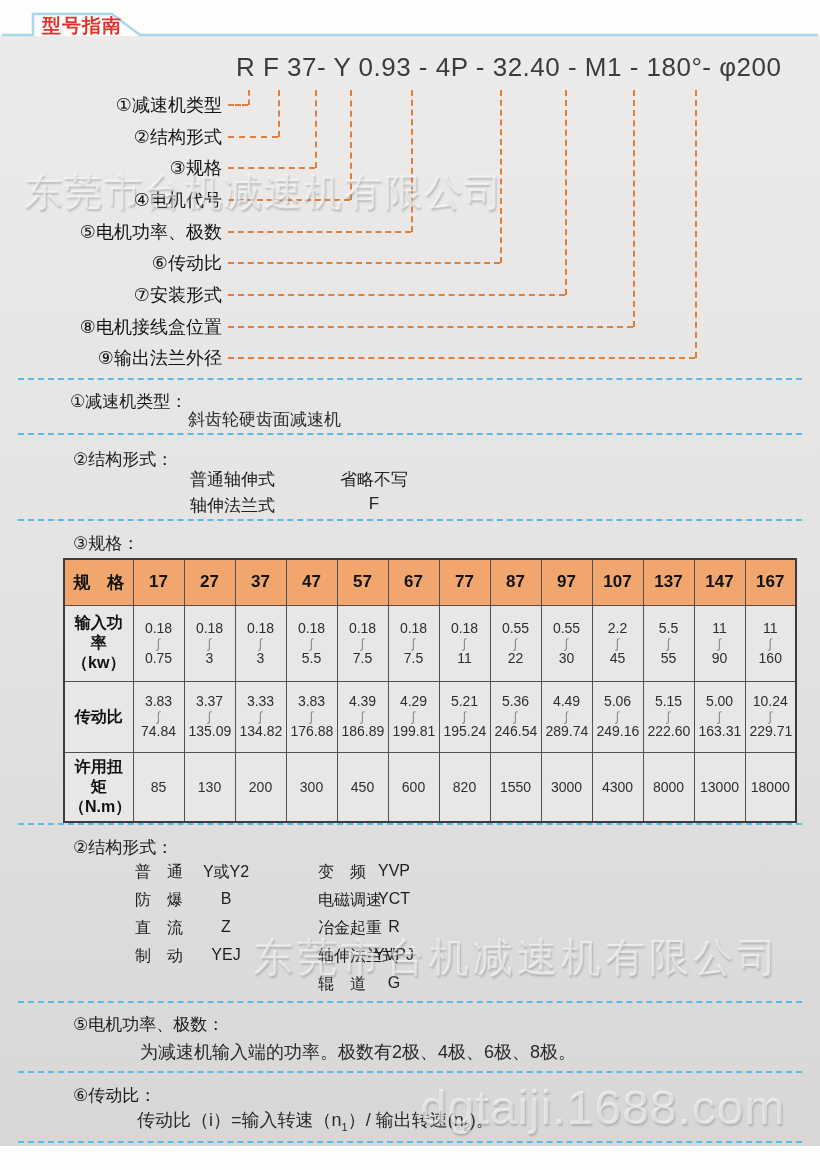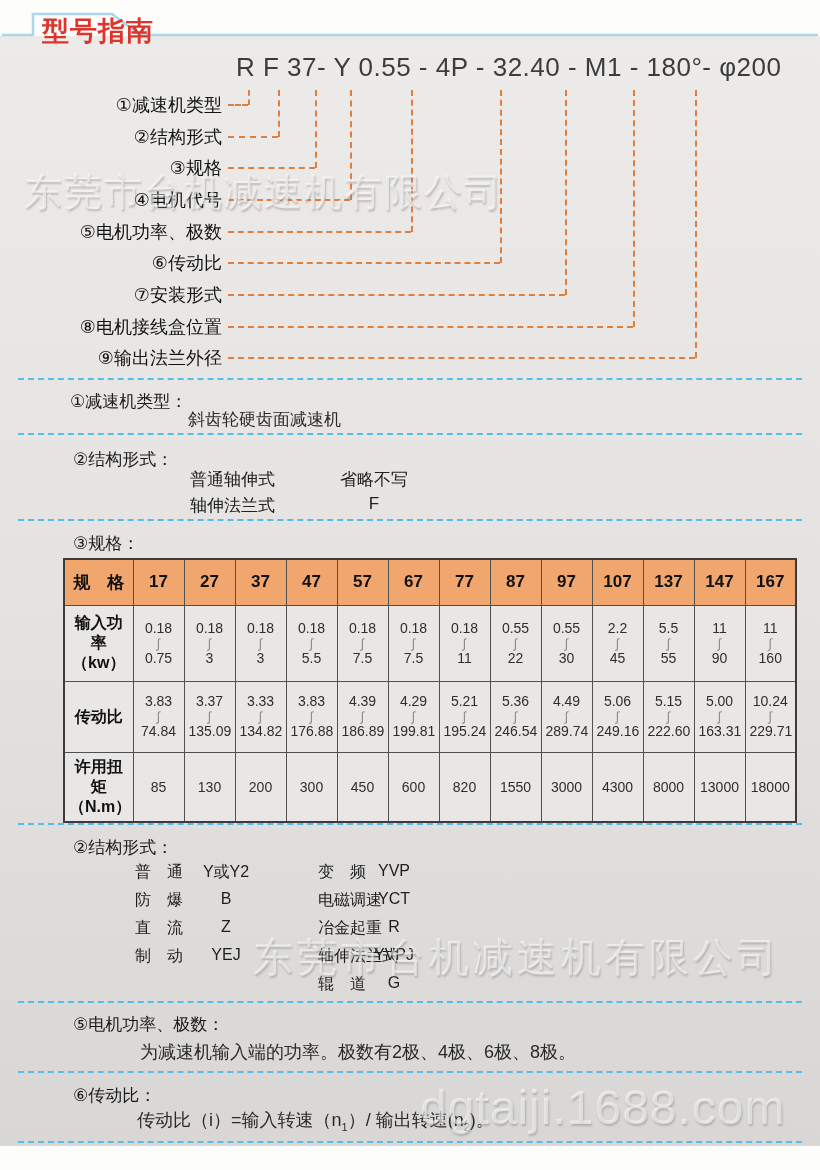--- a/index.html
+++ b/index.html
@@ -1,21 +1,21 @@
 <!DOCTYPE html>
 <html><head>
 <meta charset="utf-8">
 <style>
   html,body{margin:0;padding:0;background:#fff;}
   .page{position:relative;width:820px;height:1170px;background:#fdfdfc;overflow:hidden;
         font-family:"Liberation Sans","DejaVu Sans",sans-serif;color:#222;}
   .content{position:absolute;left:0;top:36px;width:820px;height:1110px;
         background:linear-gradient(180deg,#edebe9 0%,#e5e3e1 50%,#d9d7d5 100%);}
   .tabline{position:absolute;left:0;top:0;}
-  .tab-title{position:absolute;left:42px;top:13px;font-size:27px;font-weight:bold;color:#dd342b;letter-spacing:1px;}
+  .tab-title{position:absolute;left:42px;top:13px;font-size:19px;font-weight:bold;color:#dd342b;letter-spacing:1px;}
   .model{position:absolute;left:236px;top:52px;font-size:26px;color:#3c3c3c;letter-spacing:.5px;white-space:nowrap;}
   .callout-label{position:absolute;left:0;width:222px;text-align:right;font-size:18px;color:#141414;white-space:nowrap;}
   .hline{position:absolute;height:0;border-top:2px dashed #df7f3e;}
   .vline{position:absolute;width:0;border-left:2px dashed #df7f3e;}
   .sep{position:absolute;left:18px;width:784px;height:0;border-top:2px dashed #56bde9;}
   .sec-title{position:absolute;font-size:17px;color:#1b1b1b;white-space:nowrap;}
   .sec-text{position:absolute;font-size:17px;color:#2a2a2a;white-space:nowrap;}
   .big-text{font-size:18px;}
   .s2-rows{position:absolute;left:0;top:468px;width:600px;}
   .s2-row{position:relative;height:26px;}
@@ -55,21 +55,21 @@
 
 <div class="page">
   <div class="content"></div>
 
   <svg class="tabline" width="820" height="42">
     <path d="M2 35 H33 V14 H112 L140 35 H818" fill="#fffefc" fill-opacity="0.9" stroke="none"></path>
     <path d="M2 35 H33 V14 H112 L140 35 H818" fill="none" stroke="#a9d7ec" stroke-width="2.5"></path>
   </svg>
   <div class="tab-title">型号指南</div>
 
-  <div class="model">R F 37- Y 0.55 - 4P - 32.40 - M1 - 180°- φ200</div>
+  <div class="model">R F 37- Y 0.93 - 4P - 32.40 - M1 - 180°- φ200</div>
 
   <div>
       <div class="callout-label" style="top: 93px;">①减速机类型</div>
       <div class="hline" style="left: 228px; top: 104px; width: 20px;"></div>
       <div class="vline" style="left: 248px; top: 90px; height: 15px;"></div>
       <div class="callout-label" style="top: 125px;">②结构形式</div>
       <div class="hline" style="left: 228px; top: 136px; width: 50px;"></div>
       <div class="vline" style="left: 278px; top: 90px; height: 47px;"></div>
       <div class="callout-label" style="top: 156px;">③规格</div>
       <div class="hline" style="left: 228px; top: 167px; width: 87px;"></div>

